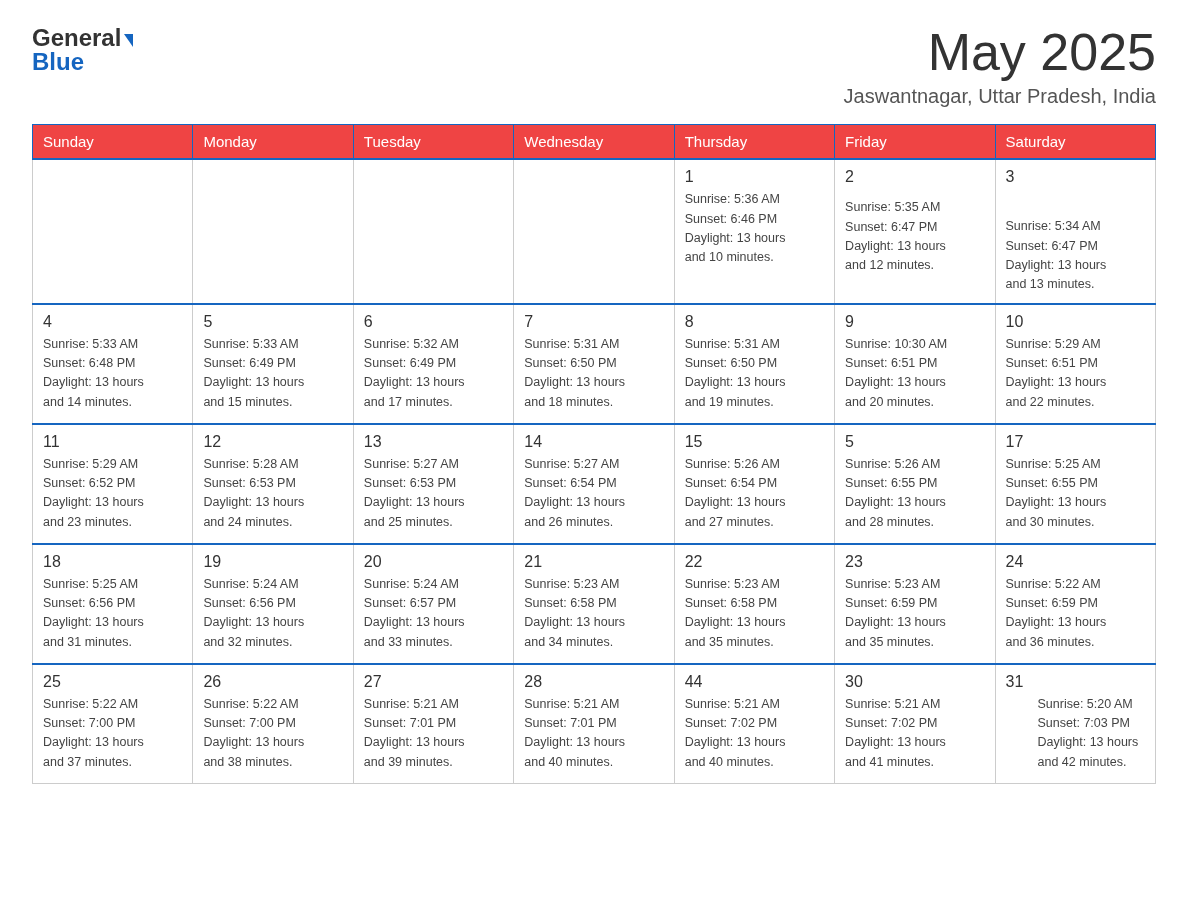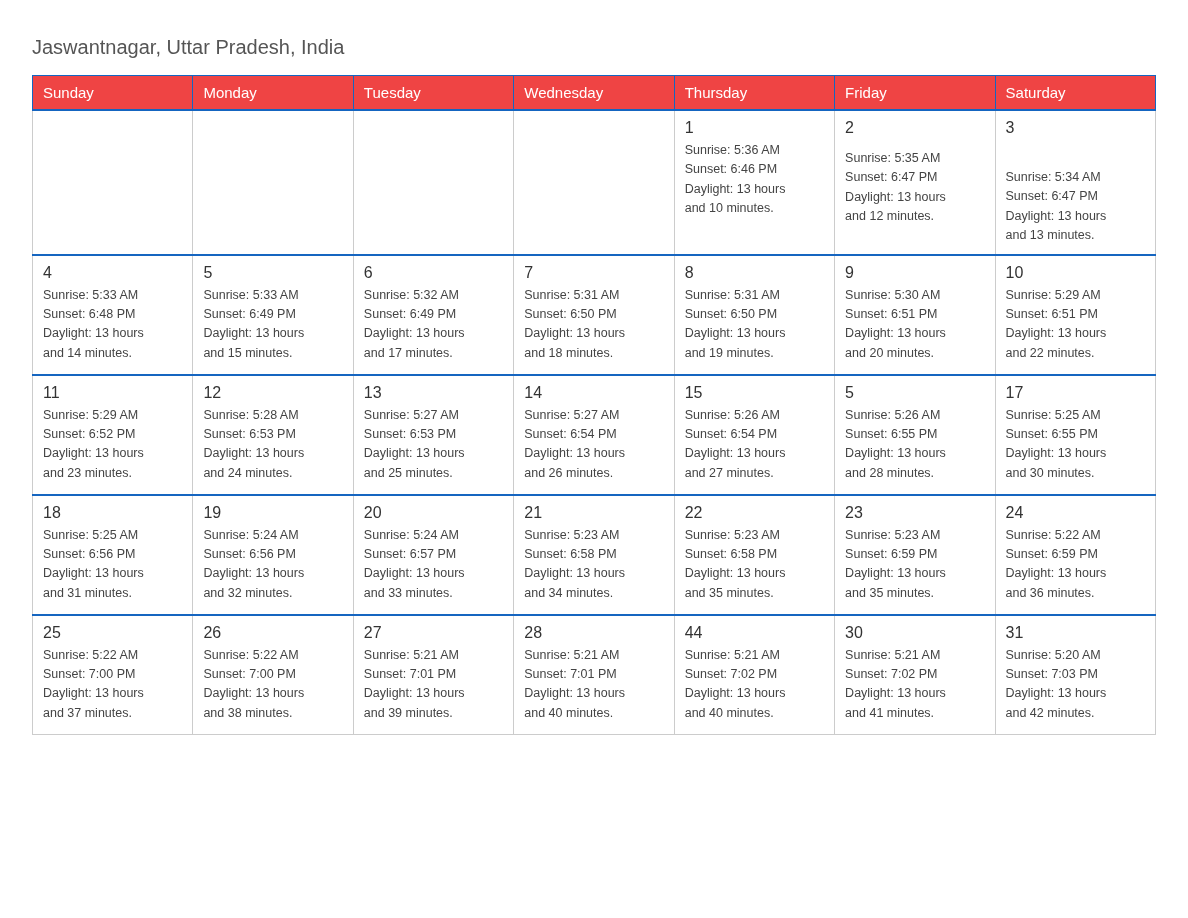--- a/index.html
+++ b/index.html
@@ -22,21 +22,21 @@
     }
     .month-title {
       font-size: 52px;
       font-weight: normal;
       color: #333;
       line-height: 1.1;
     }
     .location-title {
       font-size: 20px;
       color: #555;
-      margin-top: 12px;
+      margin-top: 4px;
     }
     .calendar-table {
       width: 100%;
       border-collapse: collapse;
       table-layout: fixed;
     }
     .calendar-table th {
       background: #ef4444;
       color: #fff;
       font-size: 15px;
@@ -75,21 +75,29 @@
     }
     .logo-line {
       display: flex;
       align-items: center;
     }
   </style>
 </head>
 <body>
 
 <div class="header">
+  <div class="logo-wrapper">
+    <div class="logo-line">
+      <span style="font-size:24px;font-weight:bold;color:#333;">General</span>
+      <div style="display:inline-block;width:0;height:0;border-left:9px solid transparent;border-right:0px solid transparent;border-bottom:13px solid #1565c0;margin-left:3px;margin-top:0px;transform:rotate(180deg) scaleX(-1);position:relative;top:2px;"></div>
+    </div>
+    <span style="font-size:24px;font-weight:bold;color:#1565c0;margin-top:-4px;">Blue</span>
+  </div>
   <div class="title-block">
+    <div class="month-title">May 2025</div>
     <div class="location-title">Jaswantnagar, Uttar Pradesh, India</div>
   </div>
 </div>
 
 <table class="calendar-table">
   <thead>
     <tr>
     <th>Sunday</th>
         <th>Monday</th>
         <th>Tuesday</th>
@@ -158,21 +166,21 @@
         </td>
         <td>
           <span class="day-number">8</span>
           <div class="day-info" style="white-space: pre-line;">Sunrise: 5:31 AM
 Sunset: 6:50 PM
 Daylight: 13 hours
 and 19 minutes.</div>
         </td>
         <td>
           <span class="day-number">9</span>
-          <div class="day-info" style="white-space: pre-line;">Sunrise: 5:30 AM
+          <div class="day-info" style="white-space: pre-line;">Sunrise: 10:30 AM
 Sunset: 6:51 PM
 Daylight: 13 hours
 and 20 minutes.</div>
         </td>
         <td>
           <span class="day-number">10</span>
           <div class="day-info" style="white-space: pre-line;">Sunrise: 5:29 AM
 Sunset: 6:51 PM
 Daylight: 13 hours
 and 22 minutes.</div>
@@ -318,20 +326,20 @@
         </td>
         <td>
           <span class="day-number">30</span>
           <div class="day-info" style="white-space: pre-line;">Sunrise: 5:21 AM
 Sunset: 7:02 PM
 Daylight: 13 hours
 and 41 minutes.</div>
         </td>
         <td>
           <span class="day-number">31</span>
-          <div class="day-info" style="white-space: pre-line;">Sunrise: 5:20 AM
+          <div class="day-info" style="white-space: pre-line; margin-left: 32px;">Sunrise: 5:20 AM
 Sunset: 7:03 PM
 Daylight: 13 hours
 and 42 minutes.</div>
         </td>
       </tr>
     </tbody>
 </table>
 
 </body></html>

